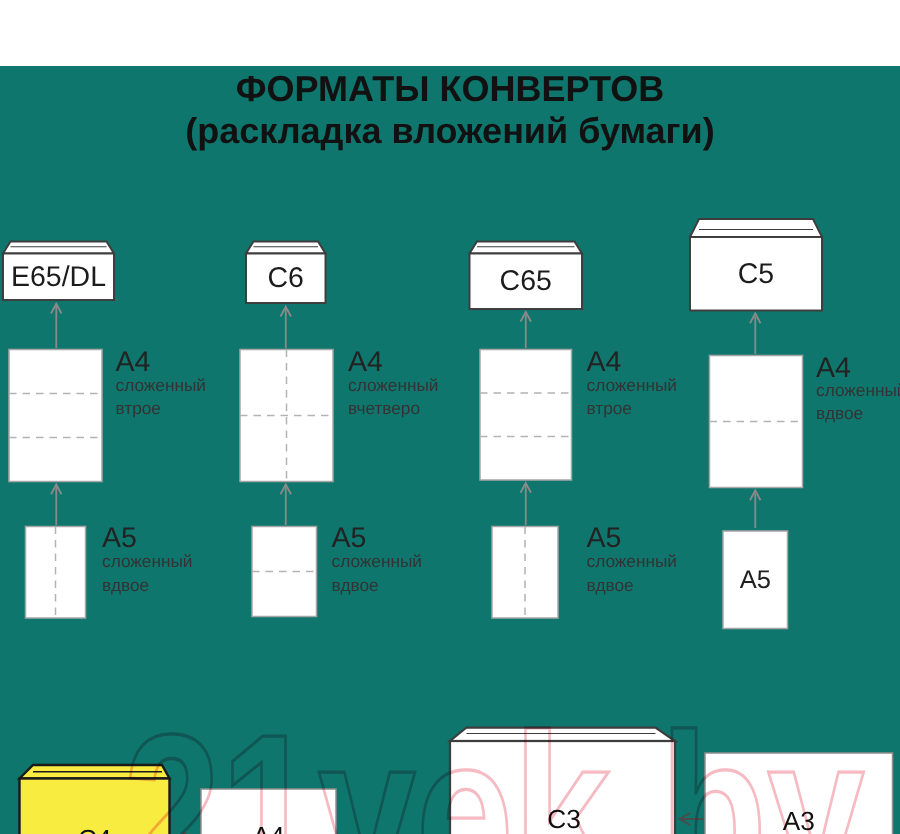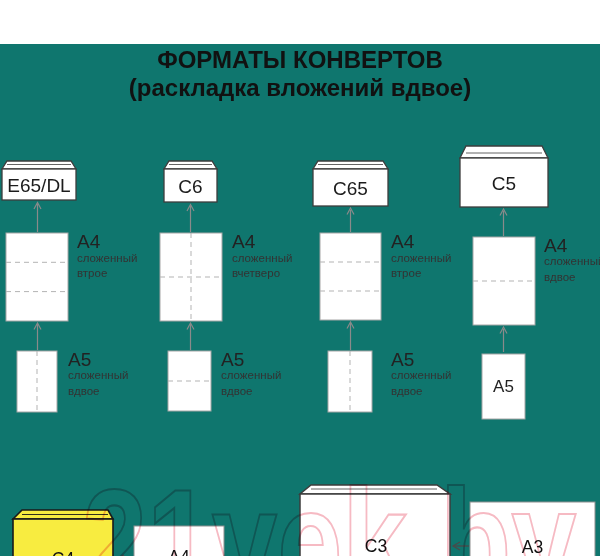--- a/index.html
+++ b/index.html
@@ -34,21 +34,21 @@
   .desc-label{font-size:11.5px;fill:#333;dominant-baseline:central;}
   .wm-text{fill:none;stroke:var(--pink);stroke-width:2.2;font-weight:bold;font-size:150px;}
 </style>
 </head>
 <body>
 
 <div class="page">
 
   <div class="header">
     <div class="title">ФОРМАТЫ КОНВЕРТОВ</div>
-    <div class="subtitle">(раскладка вложений вдвое)</div>
+    <div class="subtitle">(раскладка вложений бумаги)</div>
   </div>
 
   <svg class="diagram" width="600" height="556" viewBox="0 0 600 556">
 
     <g>
       <path class="env-shape" d="M2,125 L7,117 L71,117 L76,125 Z"></path>
       <path class="env-fold" d="M7,120.5 L71,120.5"></path>
       <rect class="env-shape" x="2" y="125" width="74" height="31"></rect>
       <text class="env-label" x="39" y="141">E65/DL</text>
 

